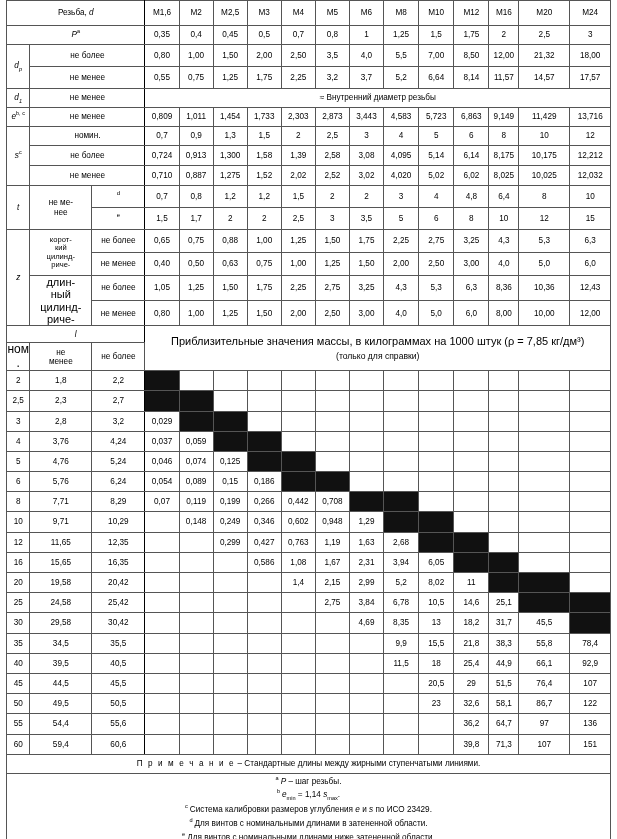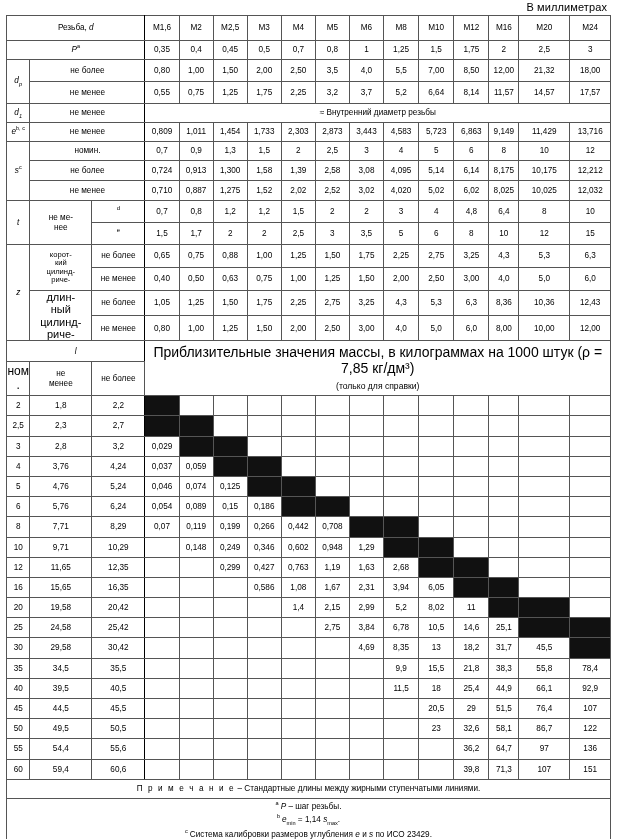--- a/index.html
+++ b/index.html
@@ -85,21 +85,20 @@
     vertical-align: super;
     margin-right: 2px;
   }
   .sub { font-size: 5.6px; vertical-align: sub; }
 </style>
 </head>
 <body>
 
 <div id="page">
 
-  <div class="units-line">В миллиметрах</div>
 
   <table class="main">
     <colgroup>
       <col style="width:22px">
         <col style="width:58px">
         <col style="width:50px">
       <col style="width:32px">
         <col style="width:32px">
         <col style="width:32px">
         <col style="width:32px">
@@ -347,21 +346,21 @@
           <td>4,0</td>
           <td>5,0</td>
           <td>6,0</td>
           <td>8,00</td>
           <td>10,00</td>
           <td>12,00</td>
         </tr>
         <tr>
           <td class="vsep-right lbl hsep-top" colspan="3" style="height:16px"><i>l</i></td>
           <td class="hsep-top" colspan="13" rowspan="2">
-            <div style="padding:4px 0 2px;font-size:14px">Приблизительные значения массы, в килограммах на 1000 штук (ρ = 7,85 кг/дм³)</div>
+            <div style="padding:4px 14px 2px;font-size:11px">Приблизительные значения массы, в килограммах на 1000 штук (ρ = 7,85 кг/дм³)</div>
             <div style="padding:3px 20px 4px;font-size:8.6px">(только для справки)</div>
           </td>
         </tr>
         <tr>
           <td class="lbl" style="font-size:12px;height:20px">ном.</td>
           <td class="lbl">не<br>менее</td>
           <td class="vsep-right lbl">не более</td>
         </tr>
         <tr>
           <td style="height:19.2px">2</td>

